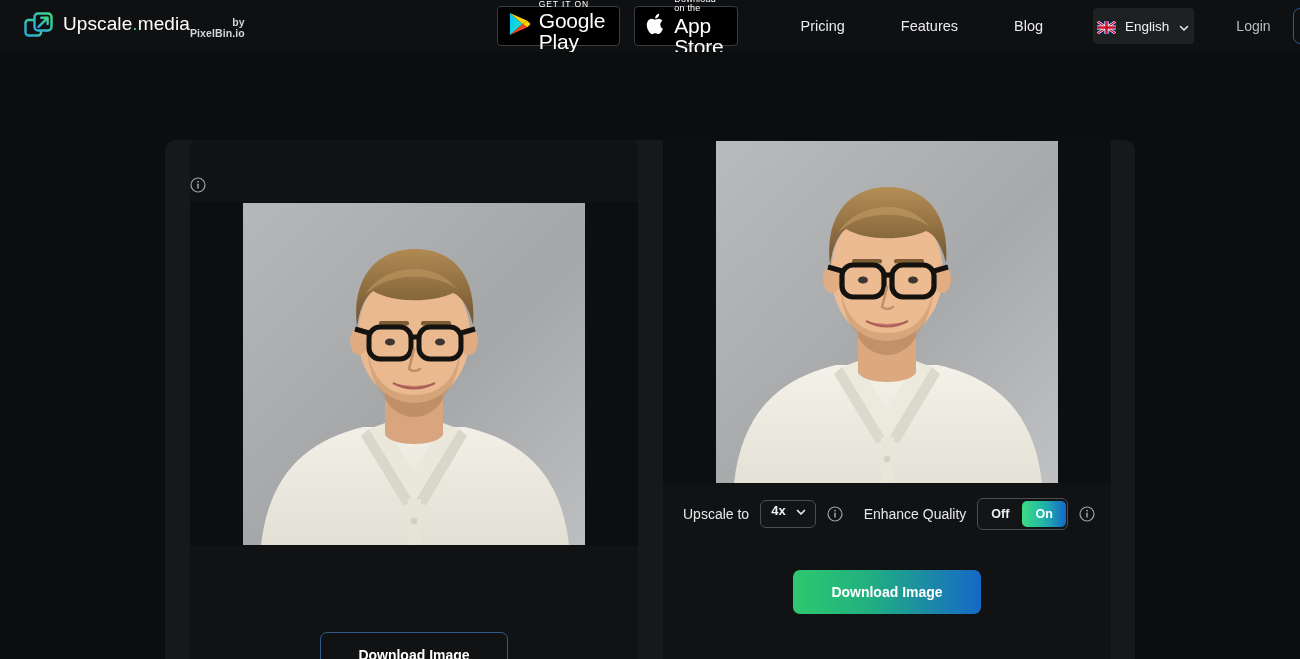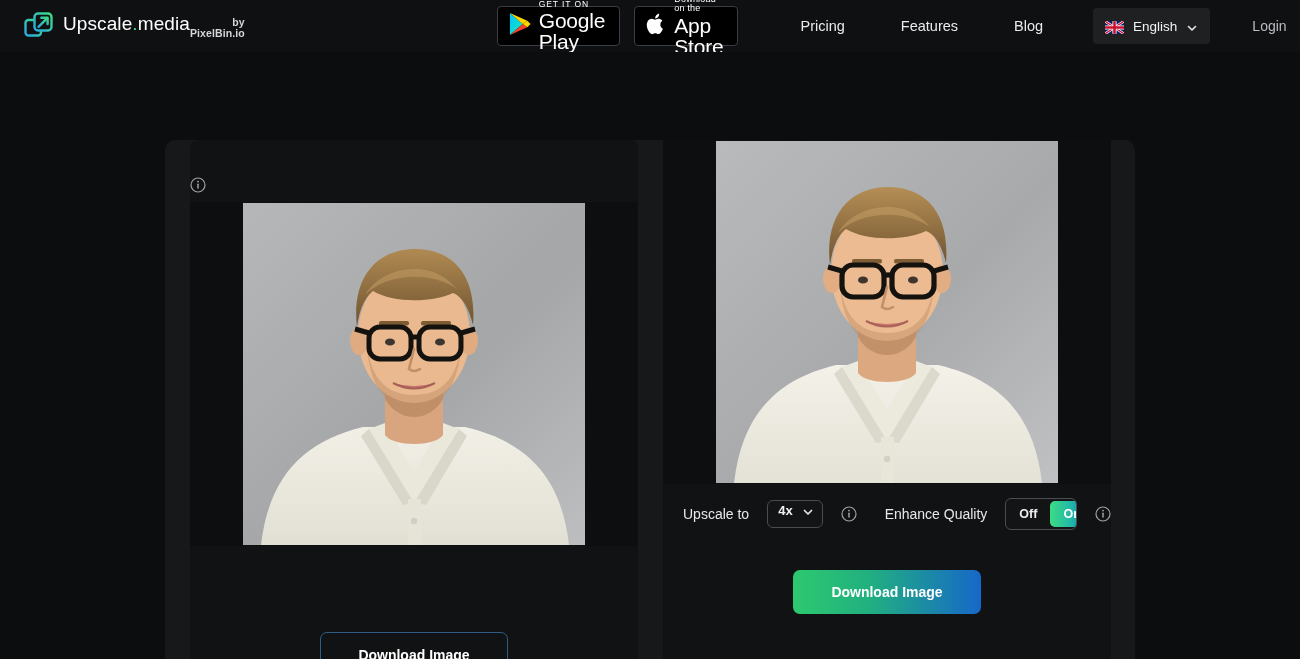--- a/index.html
+++ b/index.html
@@ -38,21 +38,21 @@
   .store-bottom { font-size:21px; color:#ffffff; font-weight:500; letter-spacing:-.2px; margin-top:2px;}
 
   .nav { display:flex; gap:0; margin-left:34px; }
   .nav-item {
     font-size:14.5px; color:#e9eaec; padding:0 28px; cursor:pointer; white-space:nowrap;
   }
 
   .lang-select {
     display:flex; align-items:center; gap:9px;
     background:#1f2022; border-radius:4px; height:36px;
-    padding:0 12px; margin-left:22px; cursor:pointer;
+    padding:0 4px; margin-left:22px; cursor:pointer;
   }
   .flag { width:19px; height:13px; flex:0 0 19px; border-radius:1px; }
   .lang-label { font-size:13.5px; color:#f0f1f3; }
   .chev { width:12px; height:12px; }
 
   .auth { display:flex; align-items:center; margin-left:34px; gap:14px;}
   .login-link { font-size:14px; color:#b9bcc0; cursor:pointer; padding:0 8px;}
   .signup-btn {
     font-size:14px; color:#ffffff; border:1px solid #2f5d88; border-radius:7px;
     padding:9px 19px; background:transparent; cursor:pointer;
@@ -79,21 +79,21 @@
   .info-ico { width:16px; height:16px; flex:0 0 16px; cursor:pointer; }
 
   .img-wrap {
     width:448px; height:344px; background:#0d0e0f;
     display:flex; align-items:center; justify-content:center;
     overflow:hidden;
   }
   .photo { width:342px; height:342px; display:block; }
 
   .controls {
-    display:flex; align-items:center; gap:18px;
+    display:flex; align-items:center; gap:11px;
     height:60px; padding-left:20px;
   }
   .ctl-label { font-size:14px; color:#e7e8ea; white-space:nowrap; }
   .select-box {
     display:flex; align-items:center; gap:9px;
     border:1px solid #4a4d51; border-radius:6px;
     height:28px; padding:0 8px 8px 10px; background:#131415; cursor:pointer;
   }
   .select-val { font-size:13px; color:#f0f1f3; font-weight:600; }
   .toggle {

